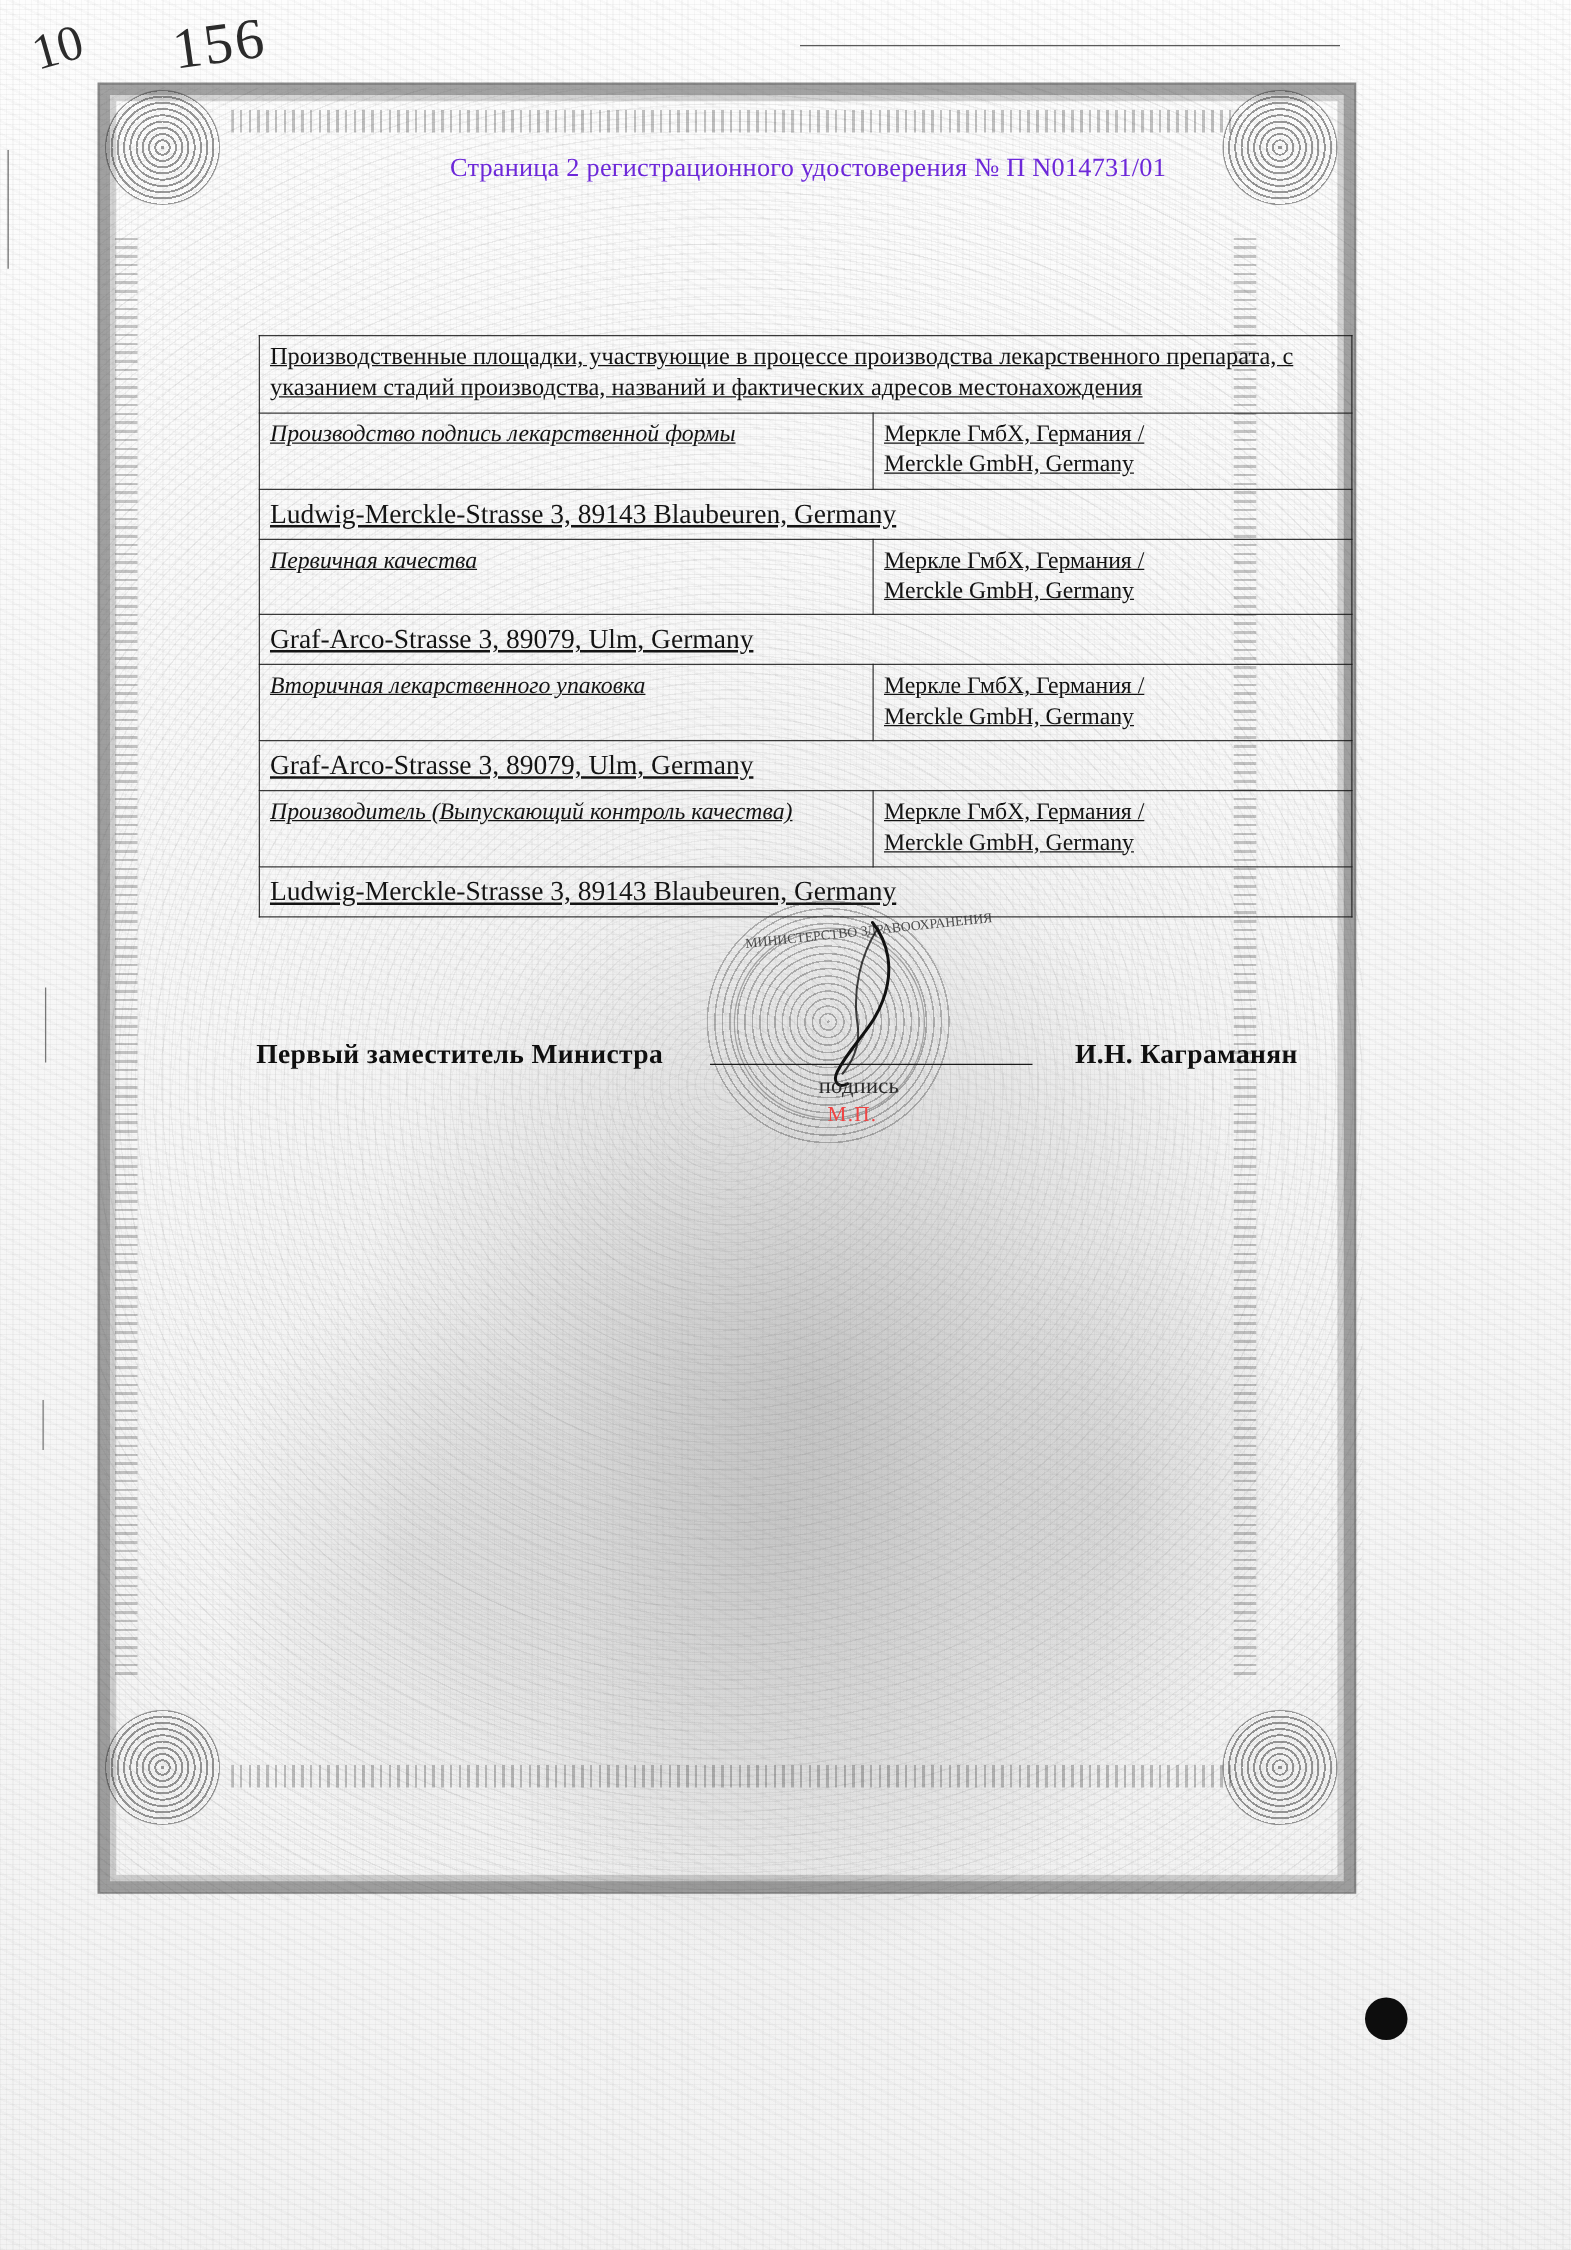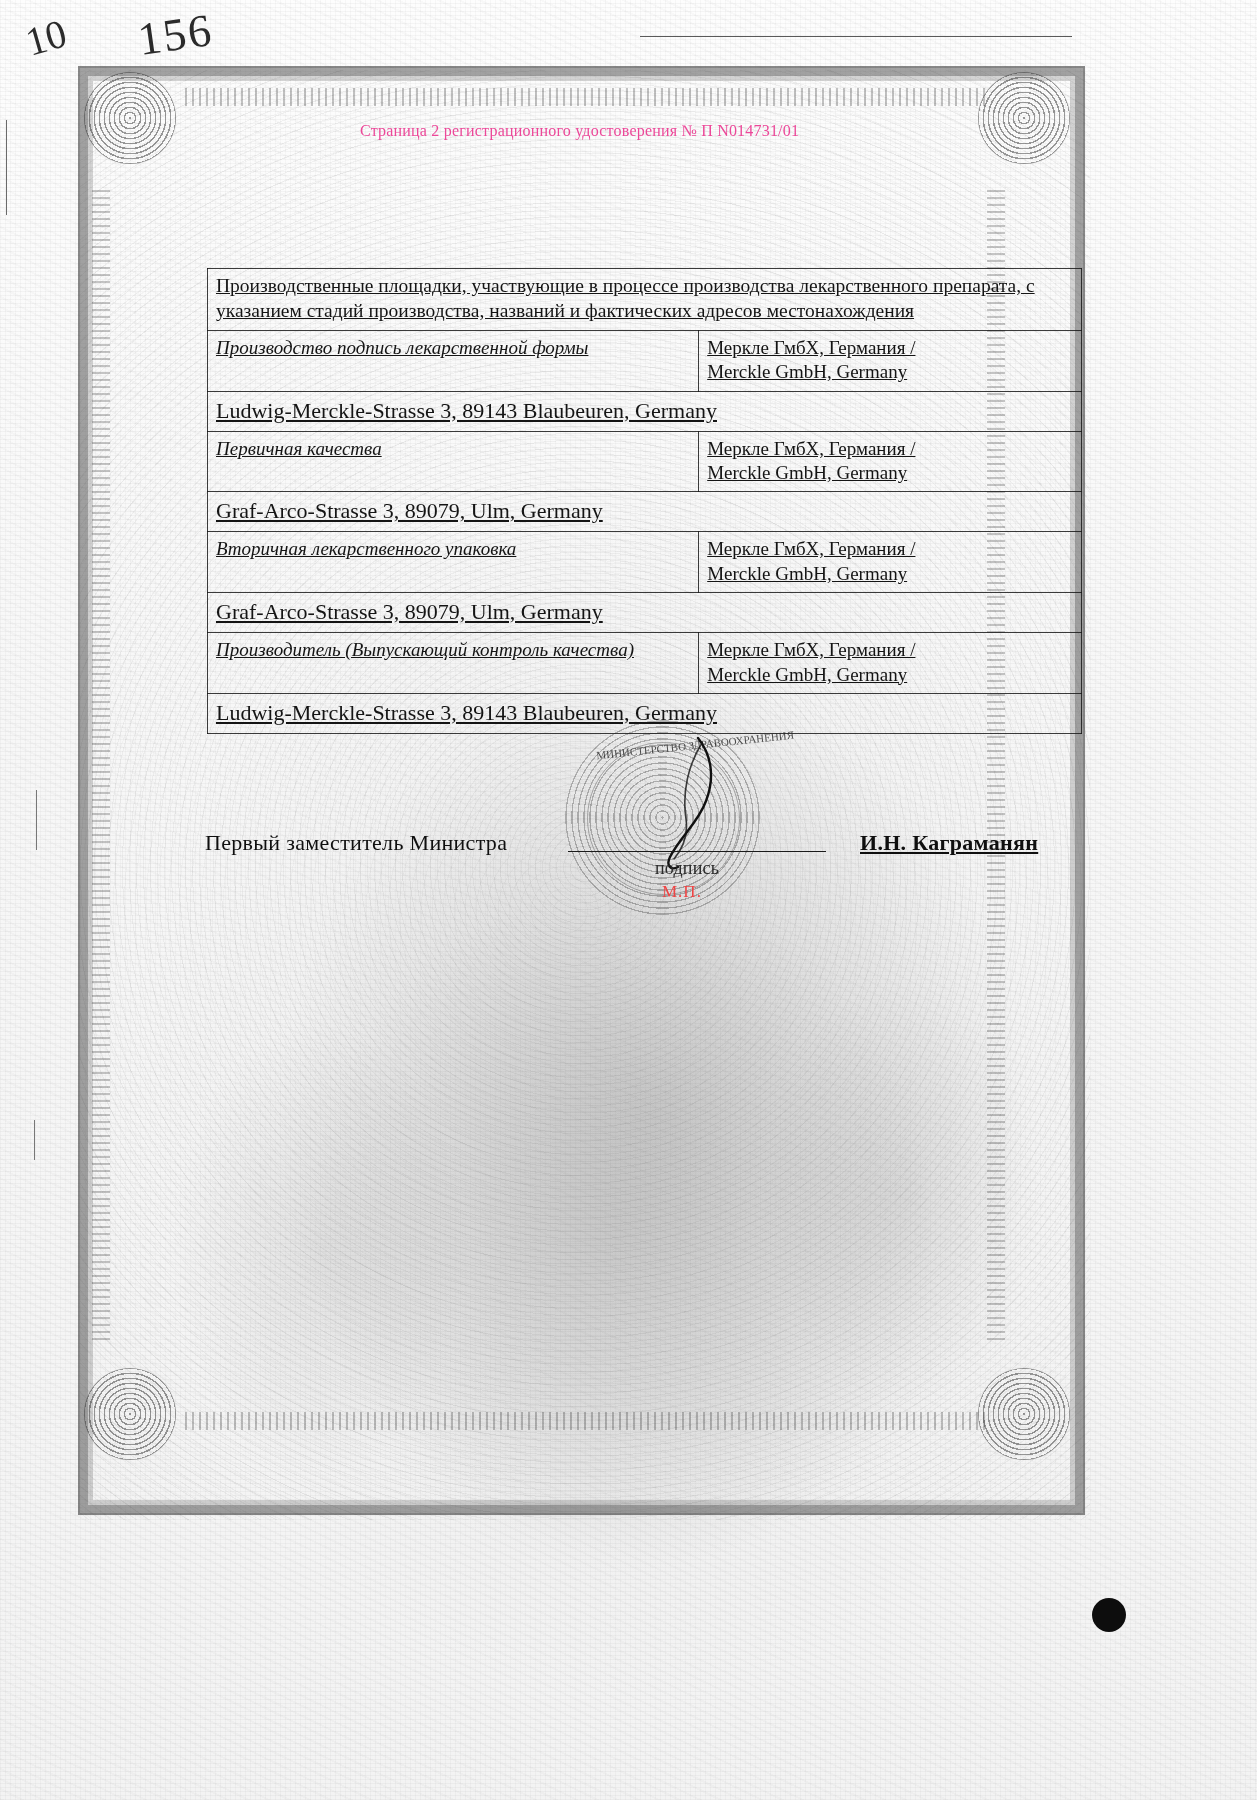--- a/index.html
+++ b/index.html
@@ -147,23 +147,23 @@
     width: 34px; height: 34px;
     background: #0d0d0d;
     border-radius: 50%;
   }
 
   
   #page-header {
     position: absolute;
     left: 360px; top: 122px;
     width: 700px;
-    font-size: 16px;
+    font-size: 21px;
     letter-spacing: .2px;
-    color: #ec4899;
+    color: #6d28d9;
     white-space: nowrap;
   }
 
   
   #sites-table {
     position: absolute;
     left: 207px; top: 268px;
     width: 875px;
     border-collapse: collapse;
     font-size: 19px;
@@ -189,21 +189,21 @@
   .company {
     width: 373px;
   }
   .company div { white-space: nowrap; }
   .addr-cell {
     font-size: 22px;
   }
   #signer-title {
     position: absolute;
     left: 205px; top: 830px;
-    font-weight: normal;
+    font-weight: bold;
     font-size: 22px;
     letter-spacing: .3px;
     color: #0f0f0f;
   }
   #signature-line {
     position: absolute;
     left: 568px; top: 851px;
     width: 258px;
     border-bottom: 1.5px solid #1a1a1a;
     height: 0;
@@ -222,21 +222,20 @@
     color: #ef4444;
     letter-spacing: 1px;
   }
   #signer-name {
     position: absolute;
     left: 860px; top: 830px;
     font-weight: bold;
     font-size: 22px;
     letter-spacing: .3px;
     color: #0f0f0f;
-    text-decoration: underline;
   }
 
   
   #official-stamp {
     position: absolute;
     left: 565px; top: 720px;
     width: 195px; height: 195px;
     border-radius: 50%;
     opacity: .55;
     background:

